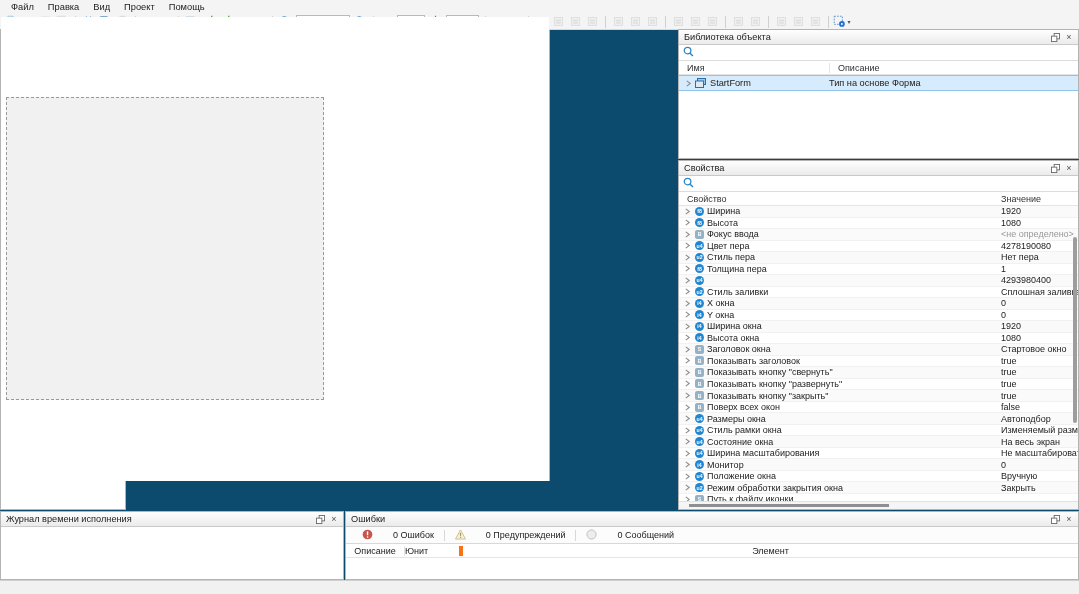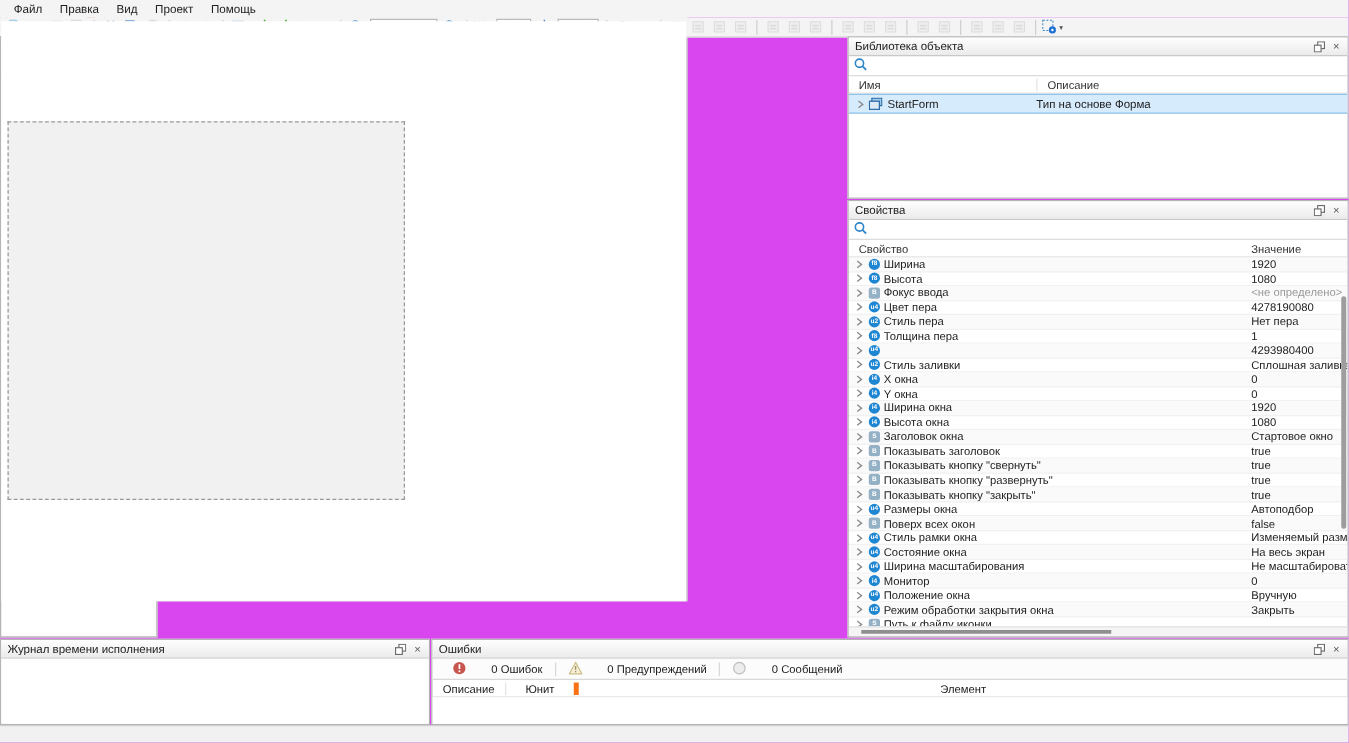--- a/index.html
+++ b/index.html
@@ -1,16 +1,16 @@
 <!DOCTYPE html>
 <html><head>
 <meta charset="utf-8">
 <style>
   html,body{margin:0;padding:0;background:#dcdcdc;}
-  .app{position:relative;width:1079px;height:594px;background:#d946ef;
+  .app{position:relative;width:1079px;height:594px;background:#0c4a6e;
        font-family:"Liberation Sans",sans-serif;font-size:9.5px;color:#222;overflow:hidden;}
   
   .menubar{position:absolute;left:0;top:0;right:0;height:14px;background:#f4f4f4;
            display:flex;align-items:center;padding-left:4px;}
   .menu-item{padding:0 7px;font-size:9.3px;cursor:default;}
   .toolbar{position:absolute;left:0;top:14px;right:0;height:15px;background:#f4f4f4;
            border-bottom:1px solid #d8d8d8;display:flex;align-items:center;padding-left:3px;}
   .tb-btn{width:17px;height:14px;display:inline-flex;align-items:center;justify-content:center;}
   .tb-btn svg{width:13px;height:13px;}
   .tb-btn .caret{font-size:6px;color:#555;margin-left:1px;}
@@ -87,21 +87,21 @@
   .hthumb{position:absolute;left:10px;top:2px;width:200px;height:3px;background:#8f8f8f;}
   
   .log{left:0;top:511px;width:344px;height:69px;}
   .errors{left:345px;top:511px;width:734px;height:69px;}
   .efilters{height:16px;border-bottom:1px solid #d8d8d8;display:flex;align-items:center;padding-left:6px;background:#fcfcfc;}
   .efilter{display:flex;align-items:center;gap:20px;padding:0 10px;font-size:9px;height:100%;}
   .efilter svg{width:11px;height:11px;}
   .efsep{width:1px;height:11px;background:#d8d8d8;}
   .ehead{height:13px;display:flex;align-items:center;border-bottom:1px solid #e4e4e4;font-size:9px;}
   .ehead .ec1{width:58px;text-align:center;border-right:1px solid #e4e4e4;}
-  .ehead .ec2{width:54px;text-align:center;border-right:4px solid #f97316;}
+  .ehead .ec2{width:54px;text-align:left;border-right:4px solid #f97316;}
   .ehead .ec3{flex:1;text-align:center;}
   .status{position:absolute;left:0;top:580px;width:1079px;height:14px;background:#f1f1f1;border-top:1px solid #cfcfcf;}
 </style>
 </head>
 <body>
 
 <div class="app">
 
   <div class="menubar">
       <span class="menu-item">Файл</span>
@@ -1056,33 +1056,33 @@
           <span class="badge bs">B</span>
           <span class="pname">Показывать кнопку "закрыть"</span>
           <span class="pval">true</span>
         </div>
         <div class="prow">
           <span class="chev" style="margin-left: 2px;">
             <svg viewBox="0 0 8 8">
               <path d="M2 1l4 3-4 3" fill="none" stroke="#8a8a8a" stroke-width="1.2"></path>
             </svg>
           </span>
+          <span class="badge bs">B</span>
+          <span class="pname">Поверх всех окон</span>
+          <span class="pval">false</span>
+        </div>
+        <div class="prow">
+          <span class="chev" style="margin-left: 2px;">
+            <svg viewBox="0 0 8 8">
+              <path d="M2 1l4 3-4 3" fill="none" stroke="#8a8a8a" stroke-width="1.2"></path>
+            </svg>
+          </span>
           <span class="badge">u4</span>
           <span class="pname">Размеры окна</span>
           <span class="pval">Автоподбор</span>
-        </div>
-        <div class="prow">
-          <span class="chev" style="margin-left: 2px;">
-            <svg viewBox="0 0 8 8">
-              <path d="M2 1l4 3-4 3" fill="none" stroke="#8a8a8a" stroke-width="1.2"></path>
-            </svg>
-          </span>
-          <span class="badge bs">B</span>
-          <span class="pname">Поверх всех окон</span>
-          <span class="pval">false</span>
         </div>
         <div class="prow">
           <span class="chev" style="margin-left: 2px;">
             <svg viewBox="0 0 8 8">
               <path d="M2 1l4 3-4 3" fill="none" stroke="#8a8a8a" stroke-width="1.2"></path>
             </svg>
           </span>
           <span class="badge">u4</span>
           <span class="pname">Стиль рамки окна</span>
           <span class="pval">Изменяемый размер</span>

